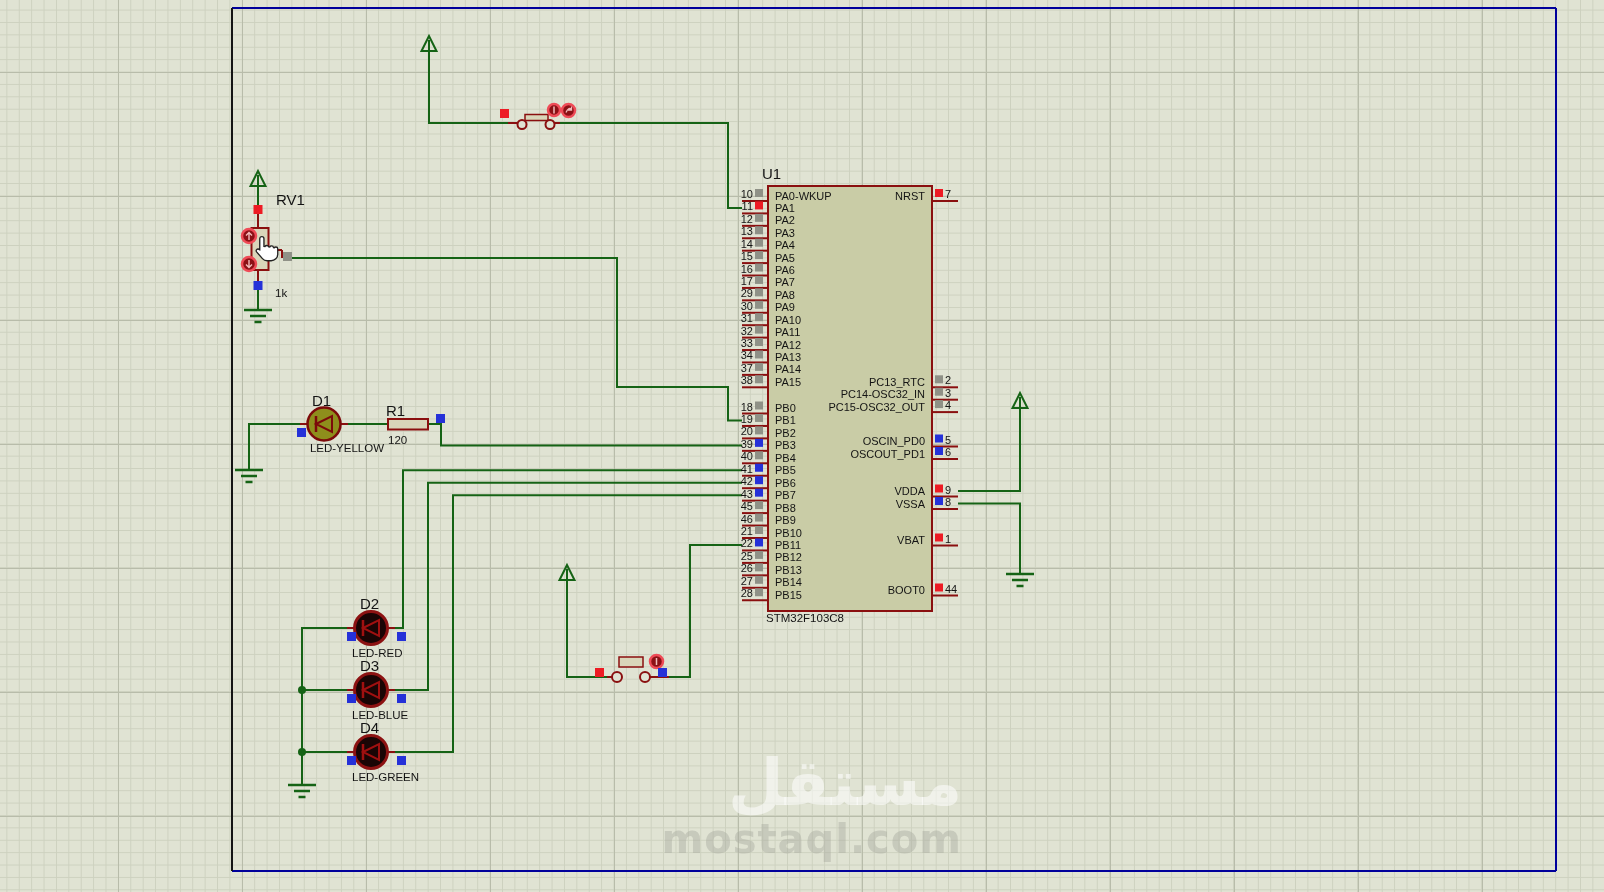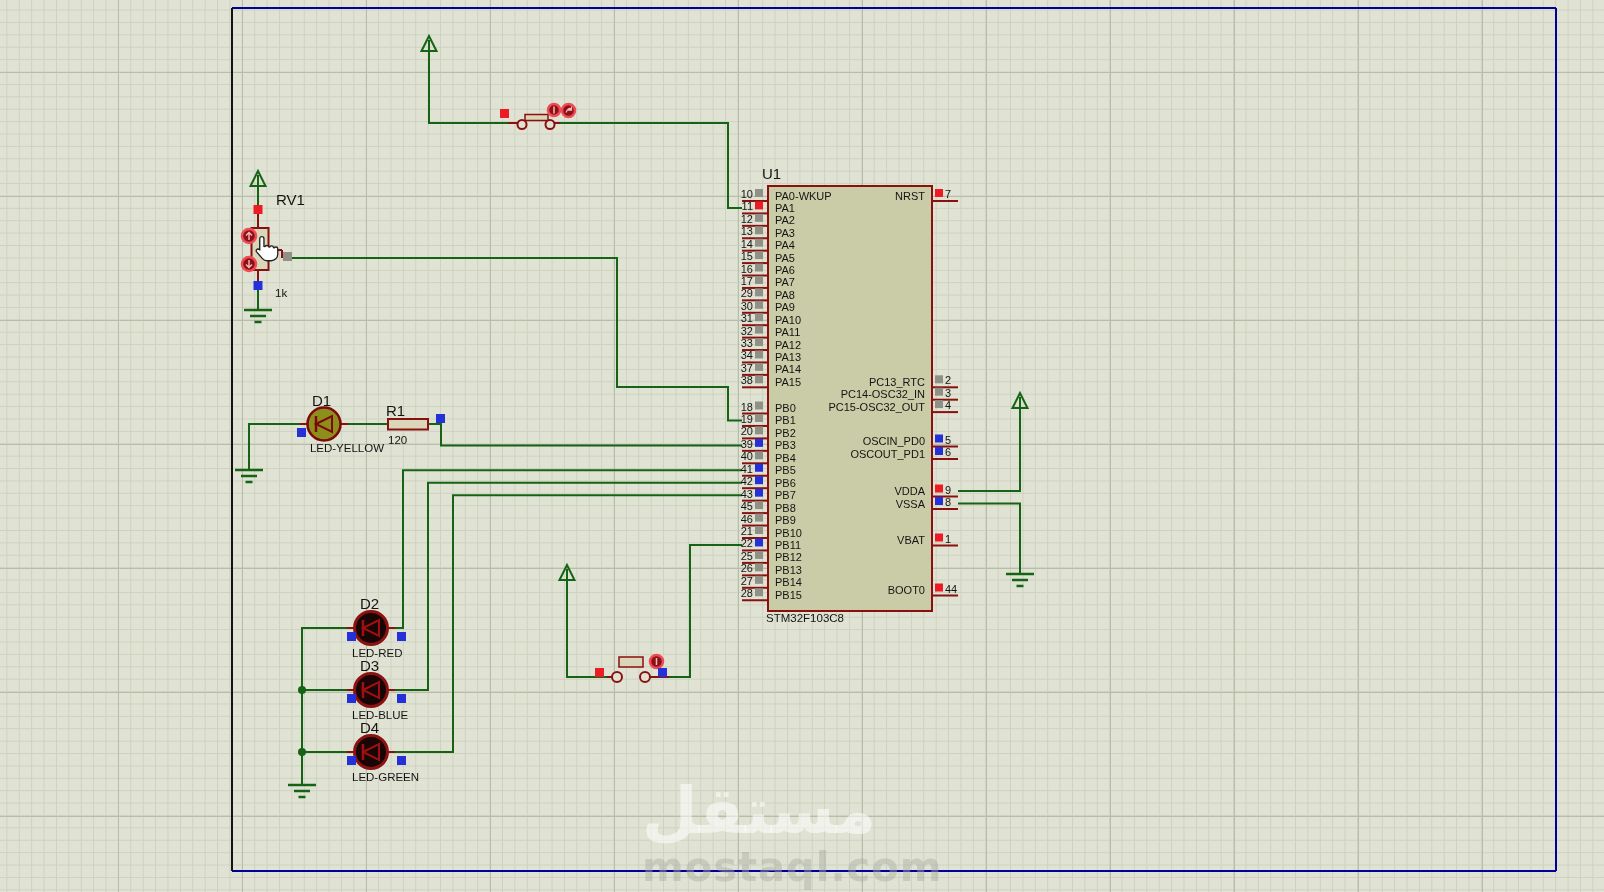--- a/index.html
+++ b/index.html
@@ -15,21 +15,21 @@
     background-position:0 72px,118px 0,0 9.6px,6.4px 0;
     font-family:"Liberation Sans",sans-serif;
   }
   svg{position:absolute;left:0;top:0;}
   .t{fill:#141414;font-family:"Liberation Sans",sans-serif;}
   .ref{font-size:15px;}
   .val{font-size:11.5px;}
   .pin-num{font-size:11px;}
   .pin-label{font-size:11px;}
   .watermark{
-    position:absolute;left:642px;top:776px;width:320px;text-align:left;
+    position:absolute;left:642px;top:748px;width:320px;text-align:right;
     pointer-events:none;
   }
   .wm-title{
     font-family:"DejaVu Sans",sans-serif;font-weight:bold;
     font-size:64px;line-height:70px;color:rgba(255,255,255,0.55);
   }
   .wm-domain{
     font-family:"DejaVu Sans",sans-serif;font-weight:bold;
     font-size:40px;line-height:42px;color:rgba(168,171,160,0.45);letter-spacing:1px;
   }

